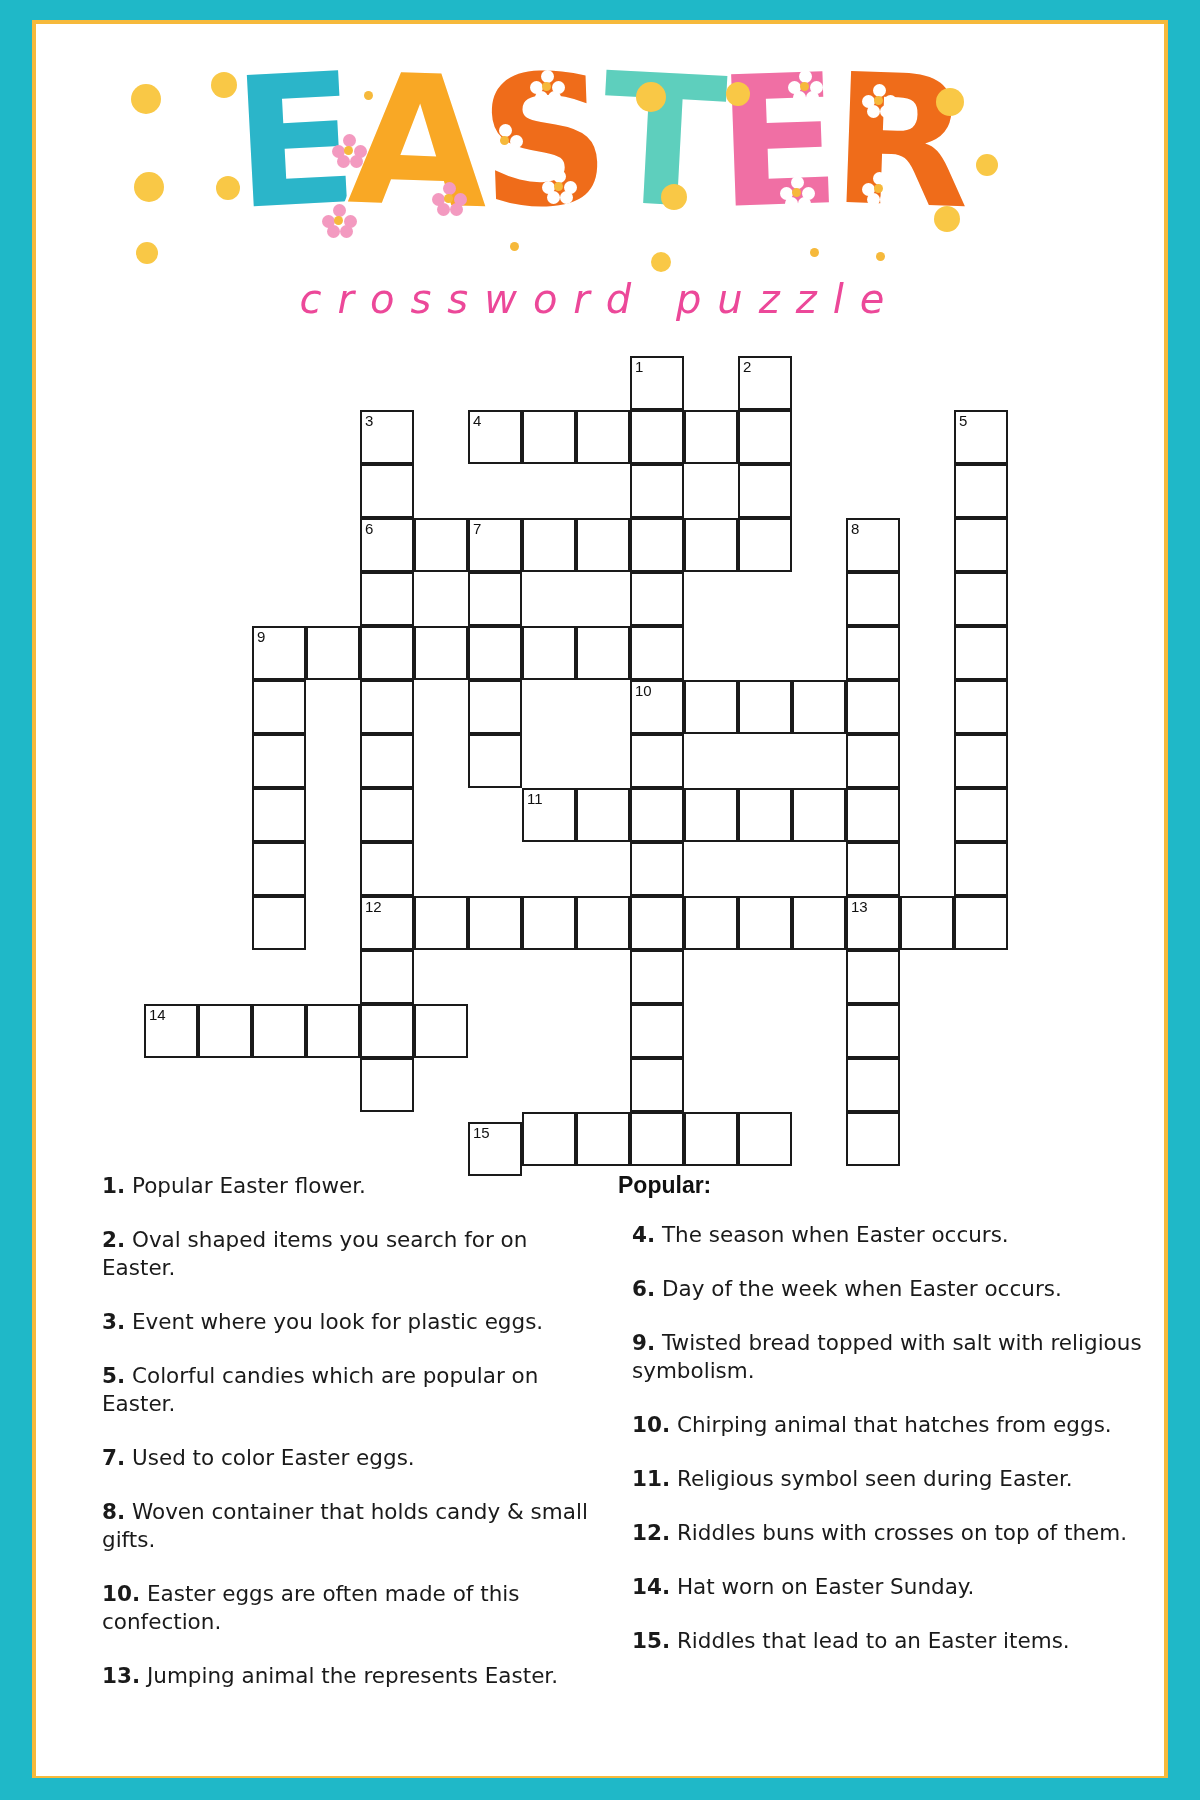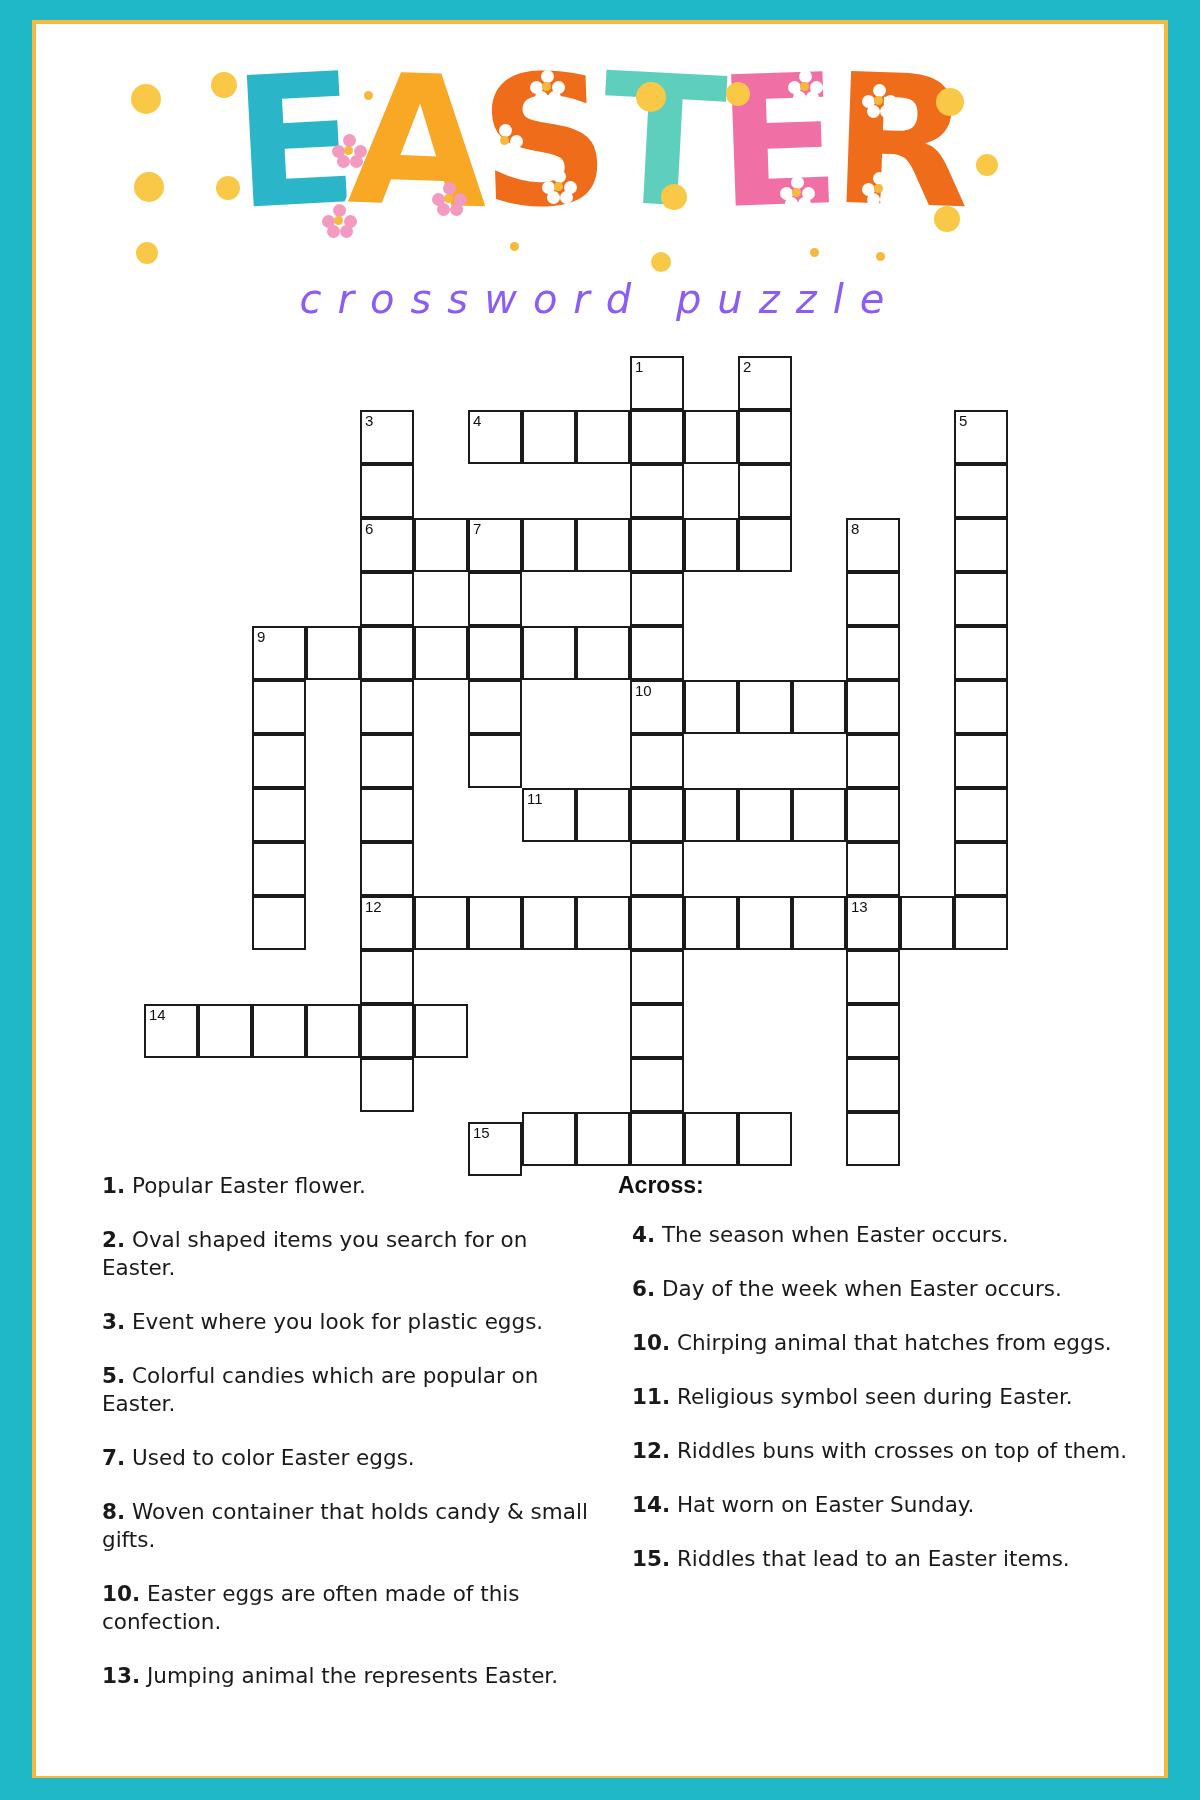--- a/index.html
+++ b/index.html
@@ -97,21 +97,21 @@
   .flower .c { background: #f6b93b; width: 9px; height: 9px; left: 12px; top: 12px; }
   .flower.pink span { background: #f39ac0; }
   .flower.pink .c { background: #f6b93b; }
 
   .subtitle {
     position: absolute;
     left: 0;
     top: 252px;
     width: 1128px;
     text-align: center;
-    color: #8b5cf6;
+    color: #ec4899;
     font-size: 40px;
     font-style: italic;
     letter-spacing: 16px;
     font-family: "DejaVu Sans", sans-serif;
   }
 
   
   .grid-area {
     position: relative;
     width: 1128px;
@@ -451,24 +451,25 @@
             <div class="clue"><b>2.</b><span> Oval shaped items you search for on Easter.</span></div>
             <div class="clue"><b>3.</b><span> Event where you look for plastic eggs.</span></div>
             <div class="clue"><b>5.</b><span> Colorful candies which are popular on Easter.</span></div>
             <div class="clue"><b>7.</b><span> Used to color Easter eggs.</span></div>
             <div class="clue"><b>8.</b><span> Woven container that holds candy &amp; small gifts.</span></div>
             <div class="clue"><b>10.</b><span> Easter eggs are often made of this confection.</span></div>
             <div class="clue"><b>13.</b><span> Jumping animal the represents Easter.</span></div>
           </div>
       </div>
       <div class="col across">
-        <div class="col-head">Across:</div>
+        <div class="col-head">Popular:</div>
         <div id="across-list">
             <div class="clue"><b>4.</b><span> The season when Easter occurs.</span></div>
             <div class="clue"><b>6.</b><span> Day of the week when Easter occurs.</span></div>
+            <div class="clue"><b>9.</b><span> Twisted bread topped with salt with religious symbolism.</span></div>
             <div class="clue"><b>10.</b><span> Chirping animal that hatches from eggs.</span></div>
             <div class="clue"><b>11.</b><span> Religious symbol seen during Easter.</span></div>
             <div class="clue"><b>12.</b><span> Riddles buns with crosses on top of them.</span></div>
             <div class="clue"><b>14.</b><span> Hat worn on Easter Sunday.</span></div>
             <div class="clue"><b>15.</b><span> Riddles that lead to an Easter items.</span></div>
           </div>
       </div>
     </div>
 
   </div>

